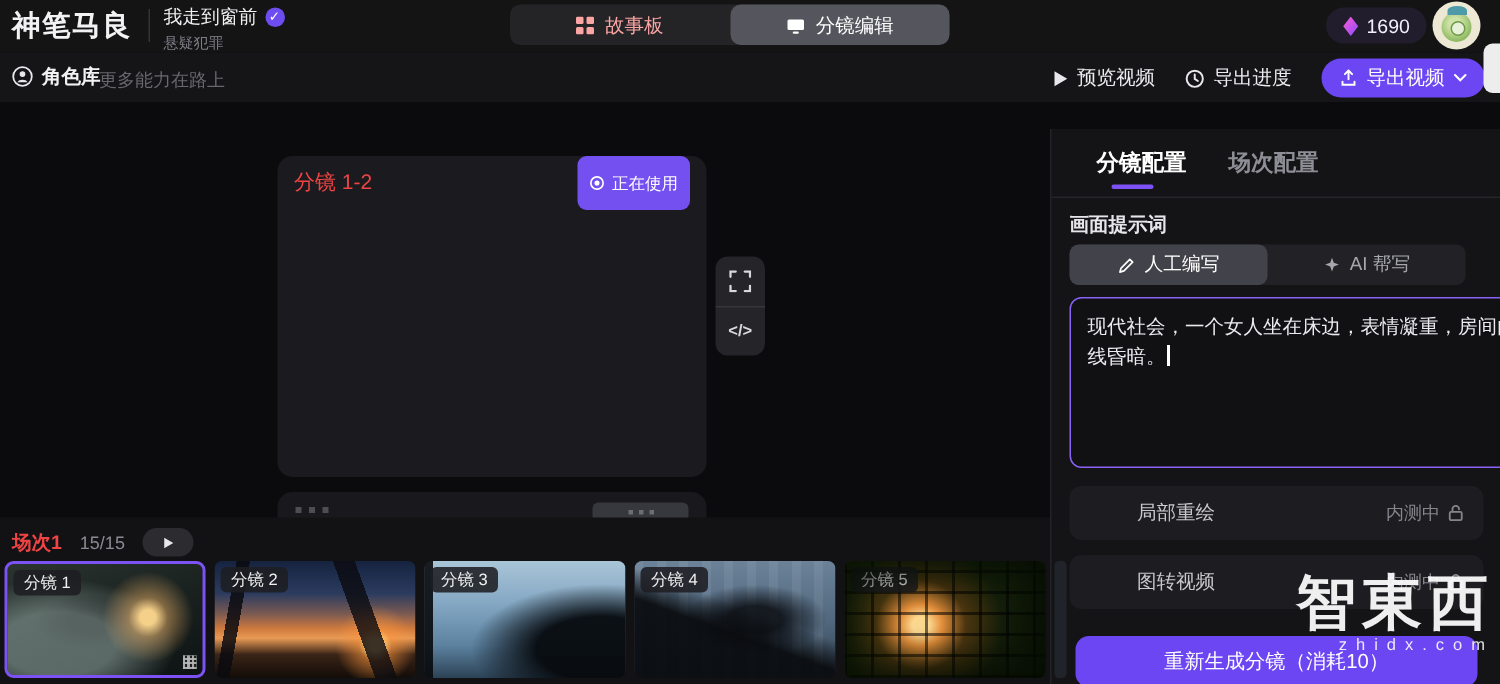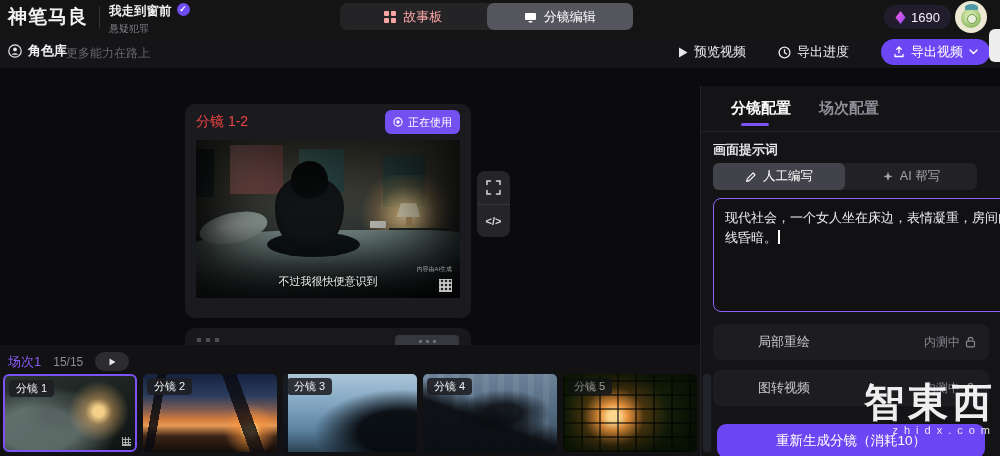--- a/index.html
+++ b/index.html
@@ -5,21 +5,21 @@
   html,body{margin:0;padding:0;background:#000;}
   .stage{position:relative;width:1000px;height:456px;background:#0b0b0d;overflow:hidden;
          font-family:"Liberation Sans",sans-serif;color:#e8e8ec;font-size:13px;}
 
   
   .topbar{position:absolute;left:0;top:0;width:1000px;height:35px;background:#141415;}
   .logo{position:absolute;left:8px;top:4px;font-family:"DejaVu Serif",serif;font-weight:bold;
         font-size:19px;letter-spacing:1px;color:#f2f2f4;}
   .logo-divider{position:absolute;left:99px;top:6px;width:1px;height:22px;background:#333338;}
   .proj{position:absolute;left:109px;top:3px;}
-  .proj-title-row{display:flex;align-items:flex-start;gap:5px;font-weight:bold;}
+  .proj-title-row{display:flex;align-items:center;gap:5px;}
   .proj-title{font-size:12.5px;color:#f0f0f2;}
   .check-badge{width:13px;height:13px;border-radius:50%;background:#6d4cf0;color:#fff;
                font-size:9px;line-height:13px;text-align:center;}
   .proj-genre{font-size:10px;color:#7e7e86;margin-top:2px;}
   .main-tabs{position:absolute;left:340px;top:3px;width:293px;height:27px;background:#242427;
              border-radius:7px;display:flex;}
   .main-tab{flex:1;display:flex;align-items:center;justify-content:center;gap:7px;
             font-size:13px;color:#fca5a5;border-radius:7px;cursor:pointer;}
   .main-tab.active{background:#55555d;color:#fff;}
   .credits{position:absolute;left:884px;top:5px;height:24px;background:#211d2d;border-radius:12px;
@@ -34,32 +34,32 @@
   .avatar-cap{position:absolute;left:10px;top:3px;width:13px;height:6px;border-radius:50% 50% 0 0;
               background:#4e9aa8;}
   .white-widget{position:absolute;right:0;top:29px;width:11px;height:33px;background:#ededee;
                 border-radius:6px 0 0 6px;z-index:9;}
 
   
   .toolbar{position:absolute;left:0;top:35px;width:1000px;height:33px;background:#151517;}
   .char-lib{position:absolute;left:8px;top:42px;display:flex;align-items:center;gap:6px;}
   .char-lib-label{font-size:13px;font-weight:bold;color:#f2f2f4;}
   .more-hint{position:absolute;left:66px;top:45px;font-size:12px;color:#67676e;}
-  .toolbar-right{position:absolute;right:10px;top:39px;display:flex;align-items:center;gap:32px;justify-content:center;}
+  .toolbar-right{position:absolute;right:10px;top:39px;display:flex;align-items:center;gap:20px;justify-content:center;}
   .tool-link{display:flex;align-items:center;gap:6px;font-size:13px;color:#ececf0;cursor:pointer;}
   .export-btn{height:26px;background:#6b46f2;border-radius:13px;display:flex;align-items:center;
               gap:6px;padding:0 12px;font-size:13px;color:#fff;cursor:pointer;}
 
   
   .card{position:absolute;left:185px;top:104px;width:286px;height:214px;background:#1b1b1f;
         border-radius:10px;}
   .card-head{height:36px;display:flex;align-items:center;justify-content:space-between;
              padding:0 11px;}
   .card-title{font-size:14px;color:#ef4444;}
-  .use-badge{background:#7450f0;height:24px;border-radius:6px;display:flex;align-items:center;
+  .use-badge{background:#7450f0;height:36px;border-radius:6px;display:flex;align-items:center;
              gap:5px;padding:0 8px;font-size:11px;color:#fff;}
   .shot{position:absolute;left:11px;top:36px;width:264px;height:158px;background:#0a0d0e;
         overflow:hidden;}
   .shot *{position:absolute;}
   .shot-wall{inset:0;background:linear-gradient(180deg,#57564b 0%,#4b4b42 32%,#3a3f3d 55%,#1b2224 80%,#0d1214 100%);}
   .p1{left:-2%;top:6%;width:9%;height:30%;background:#243030;}
   .p2{left:13%;top:3%;width:20%;height:31%;background:linear-gradient(130deg,#c29188 10%,#a86e68 45%,#7e504e 85%);}
   .p3{left:39%;top:6%;width:17%;height:27%;background:linear-gradient(150deg,#587f7a,#3a605e 60%,#2a4a49);}
   .p4{left:70%;top:8%;width:16%;height:33%;background:linear-gradient(160deg,#3c5a58,#24403f 70%);border:2px solid #4d4e44;}
   .lamp-glow{left:60%;top:22%;width:40%;height:50%;background:radial-gradient(circle,#ffefc8 0%,rgba(255,219,150,.8) 16%,rgba(255,190,110,.28) 45%,transparent 70%);}
@@ -121,21 +121,21 @@
   .locked-row .lbl{font-size:13px;color:#c8c8ce;margin-left:32px;}
   .locked-row .right{display:flex;align-items:center;gap:5px;font-size:12px;color:#85858d;}
   .row1{top:238px;} .row2{top:284px;}
   .regen-btn{position:absolute;left:16px;top:338px;width:268px;height:34px;background:#6b46f2;
              border-radius:9px;display:flex;align-items:center;justify-content:center;
              font-size:13.5px;color:#fff;cursor:pointer;}
 
   
   .bottom-panel{position:absolute;left:0;top:345px;width:700px;height:111px;background:#121215;z-index:6;}
   .scene-head{position:absolute;left:8px;top:7px;display:flex;align-items:center;gap:12px;}
-  .scene-label{font-size:13px;font-weight:normal;color:#8b5cf6;}
+  .scene-label{font-size:13px;font-weight:bold;color:#ef4444;}
   .shot-count{font-size:12px;color:#8b8b93;}
   .play-pill{width:34px;height:19px;background:#2b2b30;border-radius:10px;display:flex;
              align-items:center;justify-content:center;cursor:pointer;}
   .thumbs{position:absolute;left:3px;top:29px;display:flex;gap:6px;}
   .thumb{width:134px;height:78px;border-radius:5px;position:relative;overflow:hidden;
          cursor:pointer;flex:none;box-sizing:border-box;}
   .thumb.selected{border:2px solid #7c52f4;border-radius:6px;}
   .thumb-label{position:absolute;left:4px;top:4px;background:rgba(30,30,34,.88);border-radius:4px;
                padding:1px 7px;font-size:11px;color:#f0f0f0;}
   .mini-qr{position:absolute;right:4px;bottom:4px;width:9px;height:9px;opacity:.7;background:
@@ -273,41 +273,20 @@
     <div class="card-head">
       <span class="card-title">分镜 1-2</span>
       <span class="use-badge">
         <svg width="10" height="10" viewBox="0 0 10 10">
           <circle cx="5" cy="5" r="4.1" fill="none" stroke="#fff" stroke-width="1.1"></circle>
           <circle cx="5" cy="5" r="1.7" fill="#fff"></circle>
         </svg>
         <span>正在使用</span>
       </span>
     </div>
-    <div class="shot">
-      <div class="shot-wall"></div>
-      <div class="p1"></div>
-      <div class="p2"></div>
-      <div class="p3"></div>
-      <div class="p4"></div>
-      <div class="lamp-glow"></div>
-      <div class="lamp-shade"></div>
-      <div class="lamp-base"></div>
-      <div class="clock"></div>
-      <div class="nightstand"></div>
-      <div class="shot-bed"></div>
-      <div class="shot-pillow"></div>
-      <div class="figure-legs"></div>
-      <div class="figure-body"></div>
-      <div class="figure-hair"></div>
-      <div class="shot-vignette"></div>
-      <div class="caption">不过我很快便意识到</div>
-      <div class="ai-mark">内容由AI生成</div>
-      <div class="qr"></div>
-    </div>
   </div>
 
   <div class="partial-card">
     <div class="partial-dots">
         <i></i>
         <i></i>
         <i></i>
       </div>
     <div class="partial-badge">
         <i></i>

